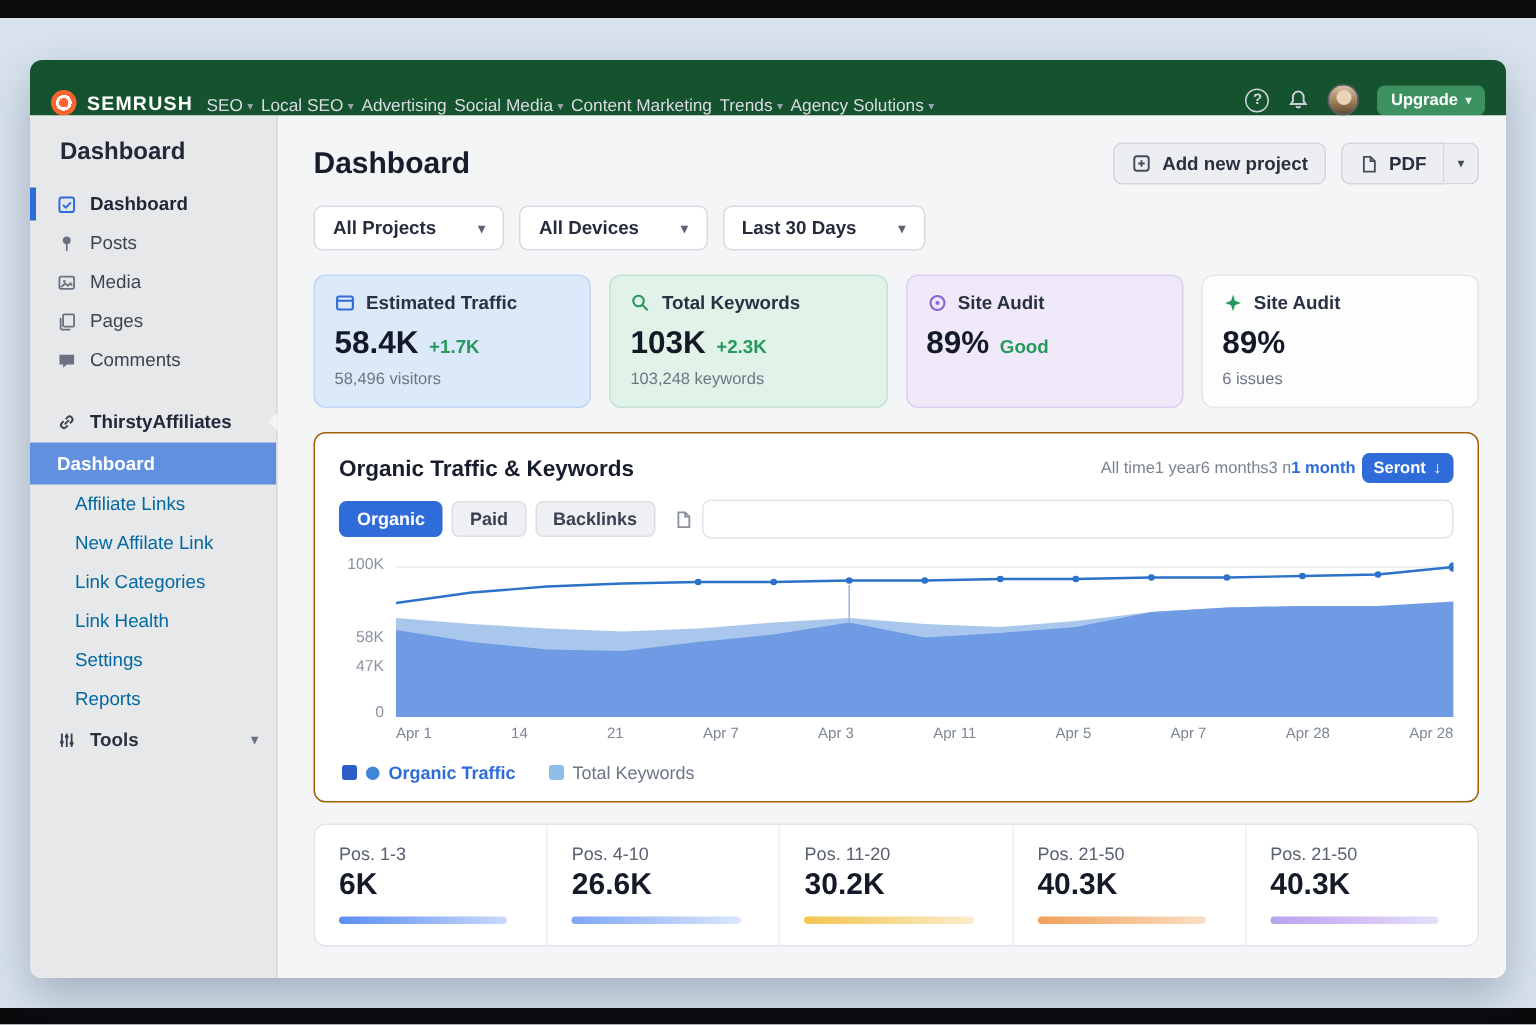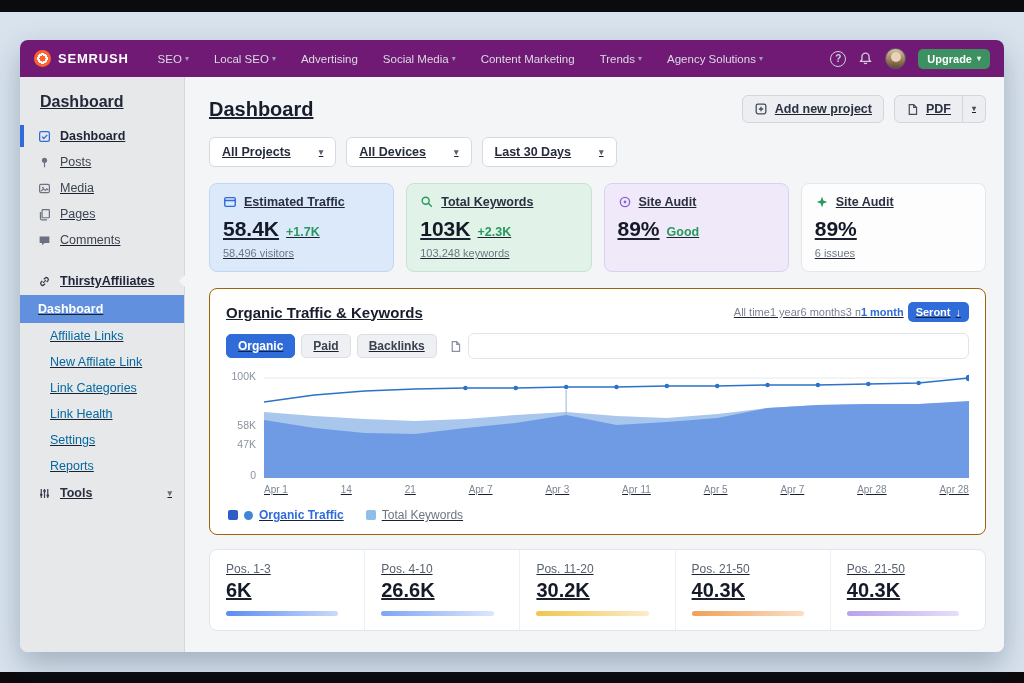--- a/index.html
+++ b/index.html
@@ -14,41 +14,41 @@
   .bar-bottom { position:absolute; bottom:0; left:0; right:0; height:11px; background:#0b0b0e; }
 
   .window {
     position:absolute; left:20px; top:40px; width:984px; height:612px;
     border-radius:8px; overflow:hidden; background:#f4f5f7;
     box-shadow:0 12px 30px rgba(25,40,65,.28);
     display:flex; flex-direction:column;
   }
 
   
-  .topnav { height:37px; background:#701a75; display:flex; align-items:center; padding:0 14px; gap:25px; flex-shrink:0; }
+  .topnav { height:37px; background:#14532d; display:flex; align-items:flex-end; padding:0 14px; gap:5px; flex-shrink:0; }
   .brand { display:flex; align-items:center; gap:7px; margin-right:4px; cursor:pointer; }
   .logo-mark { width:17px; height:17px; border-radius:50%;
     background:radial-gradient(circle at 50% 50%, #ff642d 0 26%, #ffffff 26% 44%, #ff642d 44% 100%); }
   .brand-name { color:#fff; font-weight:bold; font-size:13px; letter-spacing:.8px; }
   .nav-item { color:#d9dbe2; font-size:11.5px; display:flex; align-items:center; gap:3px; cursor:pointer; white-space:nowrap; }
   .chev { font-size:8px; color:#9aa0ad; line-height:1; }
   .nav-right { margin-left:auto; display:flex; align-items:center; gap:12px; }
   .help-icon { width:16px; height:16px; border:1.4px solid #ccd0d9; border-radius:50%; color:#ccd0d9;
     font-size:10px; font-weight:bold; display:flex; align-items:center; justify-content:center; cursor:pointer; }
   .bell-icon { color:#ccd0d9; display:flex; cursor:pointer; }
   .avatar { width:21px; height:21px; border-radius:50%; border:1px solid #5a5f6b; position:relative; overflow:hidden;
     background:linear-gradient(180deg,#d8c2a6 0%,#9a7a58 60%,#5f4a33 100%); cursor:pointer; }
   .avatar::after { content:""; position:absolute; left:5px; top:3px; width:10px; height:10px; border-radius:50%;
     background:#e8d3b8; }
   .upgrade-btn { background:#3d9160; color:#fff; font-size:11px; font-weight:bold; padding:4px 9px;
     border-radius:5px; display:flex; gap:5px; align-items:center; cursor:pointer; }
   .upgrade-btn .chev { color:#dff0e5; }
 
   
-  .app { flex:1; display:flex; min-height:0;text-decoration:underline; }
+  .app { flex:1; display:flex; min-height:0; }
 
   
   .sidebar { width:165px; background:#e7e8ea; border-right:1px solid #d5d7db; padding-top:12px;
     flex-shrink:0; position:relative; overflow:visible; font-size:12.5px; }
   .sb-title { font-size:16px; font-weight:bold; color:#23283a; padding:4px 0 12px 20px; }
   .sb-item { display:flex; align-items:center; gap:9px; padding:6px 10px 6px 18px; color:#3d4452;
     cursor:pointer; position:relative; }
   .sb-item .sb-ico { display:flex; color:#6a7180; }
   .sb-item.active-wp { font-weight:bold; color:#1f2535; }
   .sb-item.active-wp::before { content:""; position:absolute; left:0; top:2px; bottom:2px; width:4px; background:#2f6bd9; }

